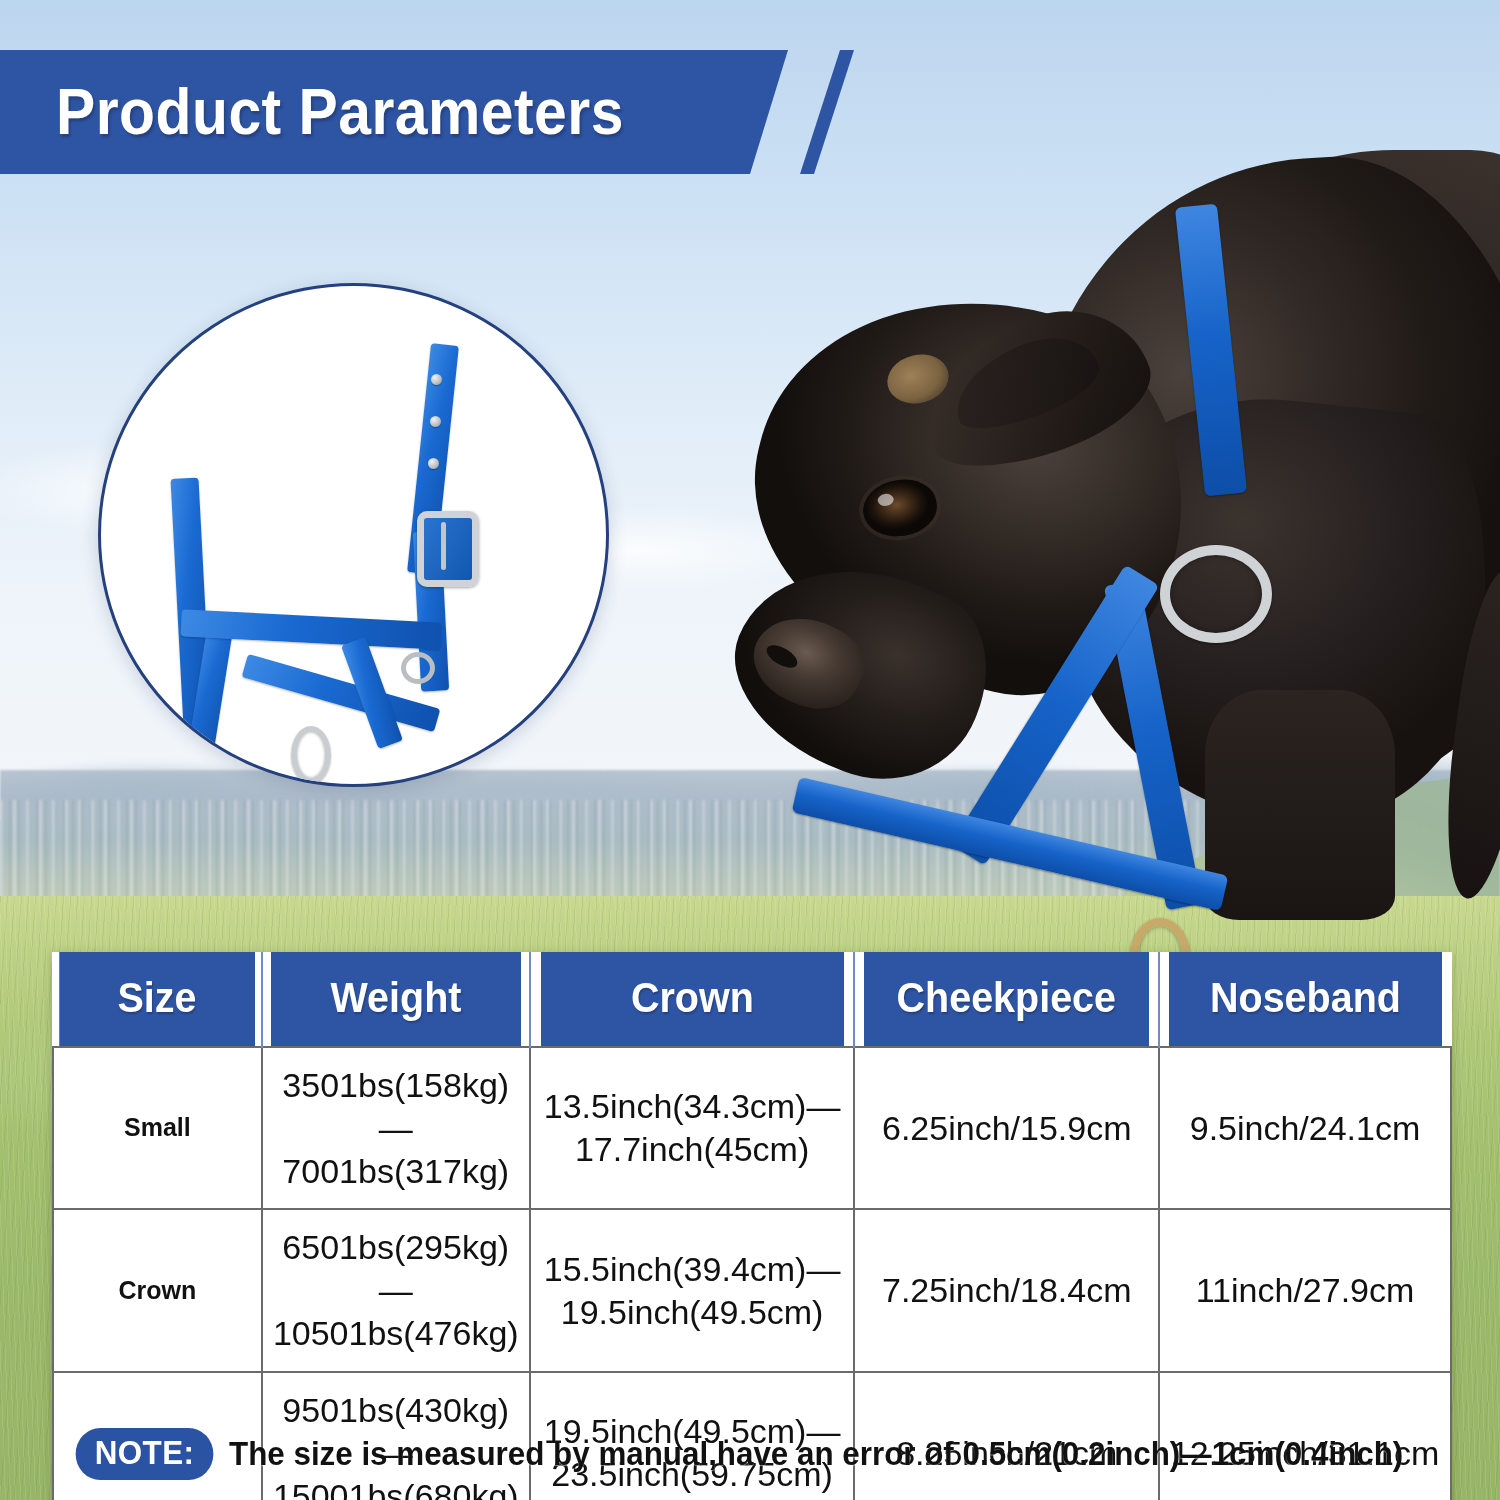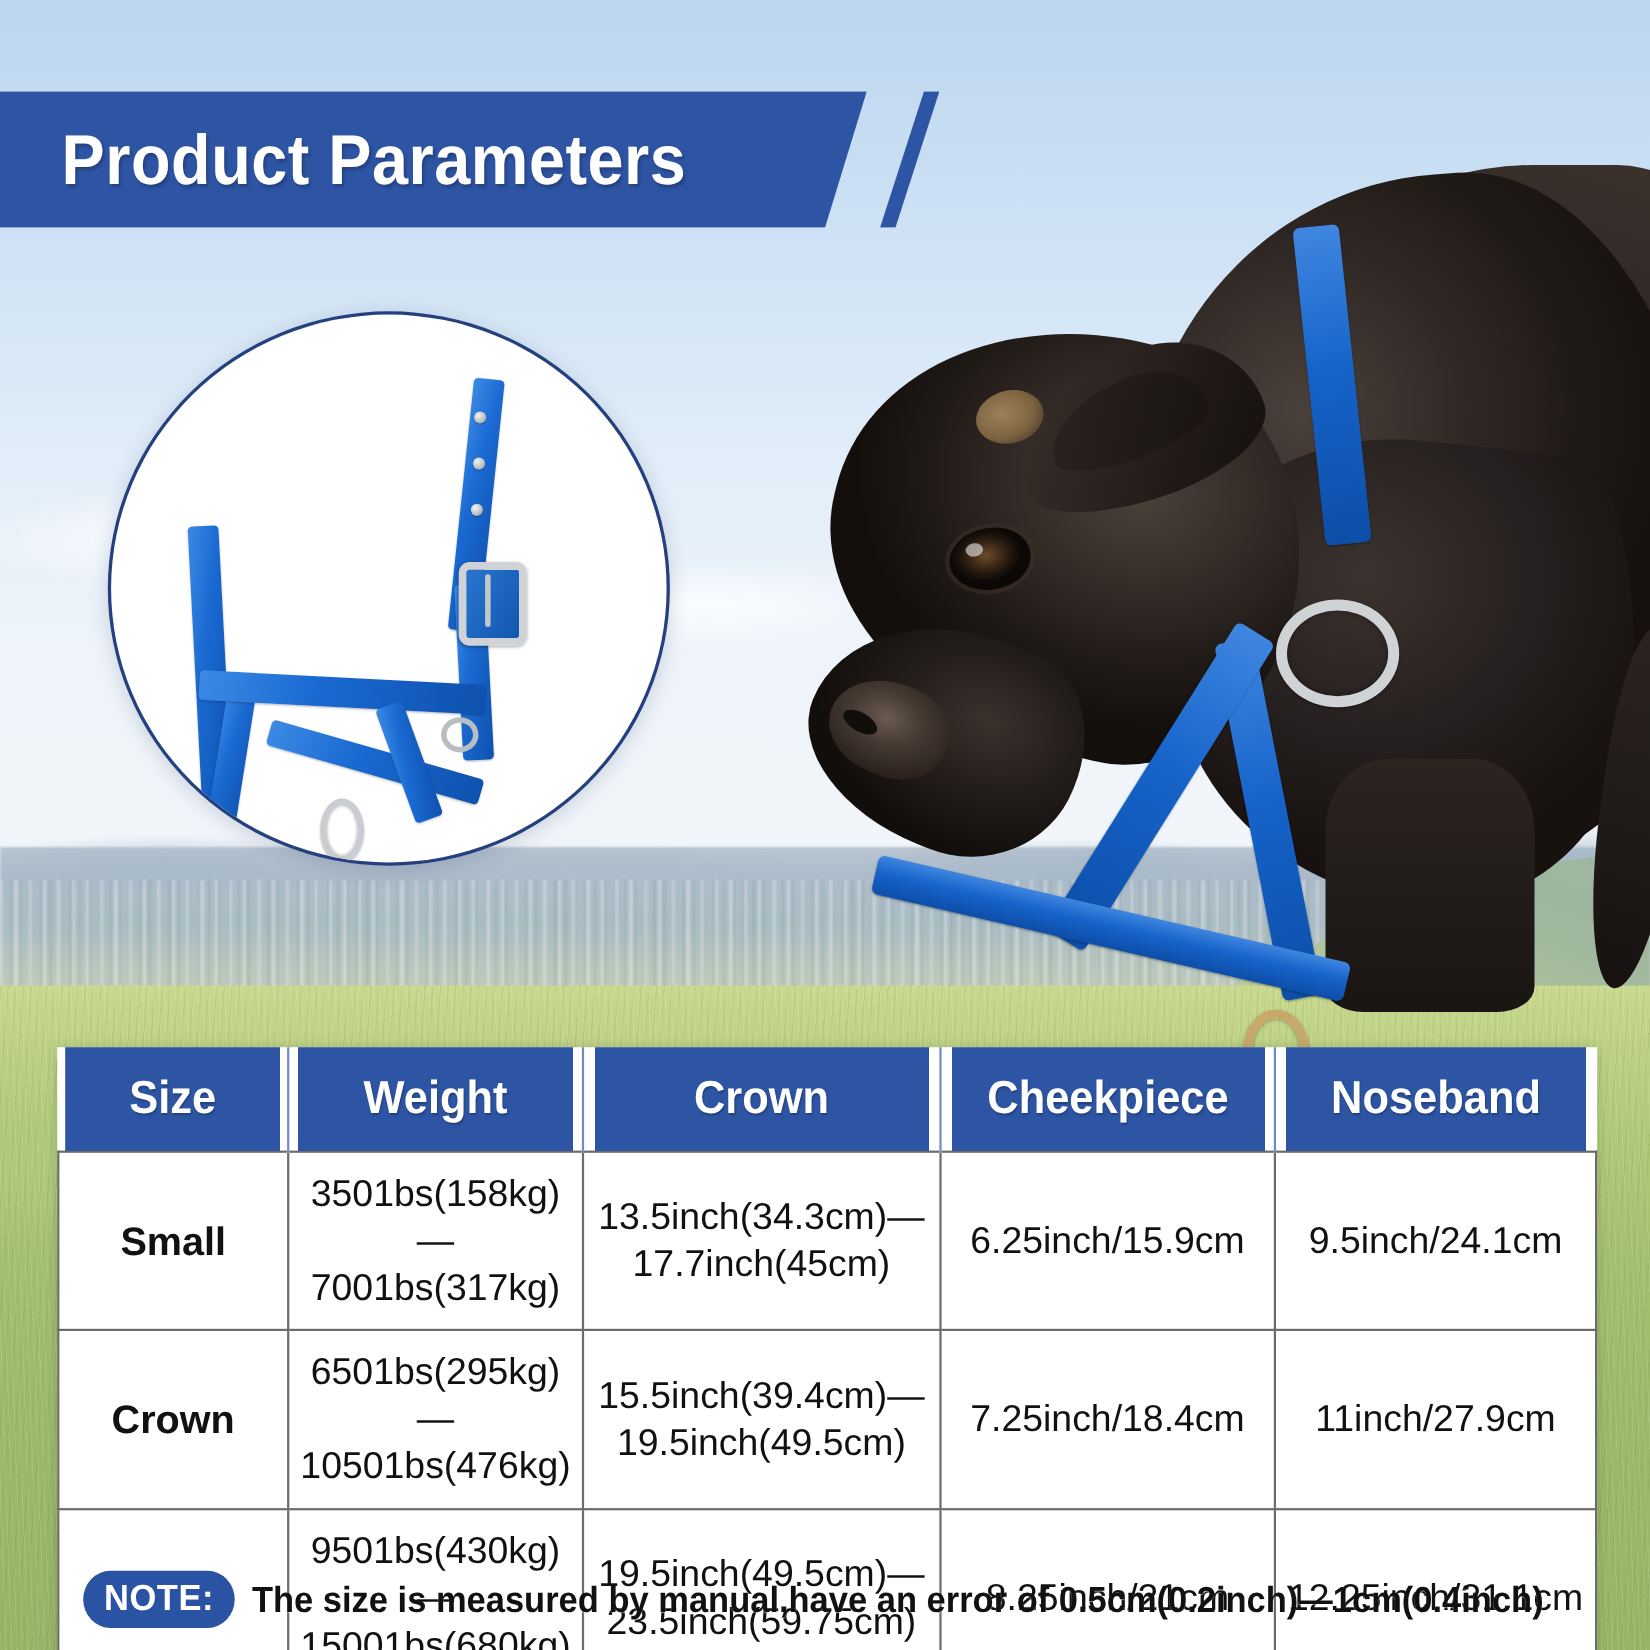--- a/index.html
+++ b/index.html
@@ -198,21 +198,21 @@
     position:absolute;left:190px;top:440px;width:28px;height:46px;
     border:6px solid #c9cdd1;border-radius:50%;
     box-shadow:inset 0 0 3px rgba(0,0,0,.35),0 1px 2px rgba(0,0,0,.3);
   }
   .p-dring{
     position:absolute;left:300px;top:366px;width:24px;height:22px;
     border:5px solid #b9bec2;border-radius:50%;
   }
 
   
-  .banner-wrap{position:absolute;left:0;top:50px;width:900px;height:124px;margin-top:33px;}
+  .banner-wrap{position:absolute;left:0;top:50px;width:900px;height:124px;}
   .banner{
     position:absolute;left:-12px;top:0;width:800px;height:124px;
     background:#2e55a4;
     clip-path:polygon(0 0, 800px 0, 762px 124px, 0 124px);
     display:flex;align-items:center;
   }
   .banner-title{
     margin-left:68px;color:#ffffff;
     font-size:64px;font-weight:bold;letter-spacing:.5px;
     font-family:"Liberation Sans Narrow","Liberation Sans",sans-serif;
@@ -246,21 +246,21 @@
   .table th:last-child{border-right:none;}
   .table td{
     border:2px solid #6b6b6b;
     text-align:center;vertical-align:middle;
     font-size:34px;color:#111;
     font-family:"Liberation Sans Narrow","Liberation Sans",sans-serif;
     padding:16px 8px;
     line-height:1.26;
     height:128px;box-sizing:border-box;
   }
-  .table td.size-cell{font-weight:bold;font-size:36px;}
+  .table td.size-cell{font-weight:bold;font-size:25px;}
   .table tr td:first-child{border-left:2px solid #6b6b6b;}
   .col-size{width:210px;}
   .col-weight{width:268px;}
   .col-crown{width:325px;}
   .col-cheek{width:305px;}
   .col-nose{width:292px;}
 
   
   .note{
     position:absolute;left:72px;top:1428px;height:52px;

